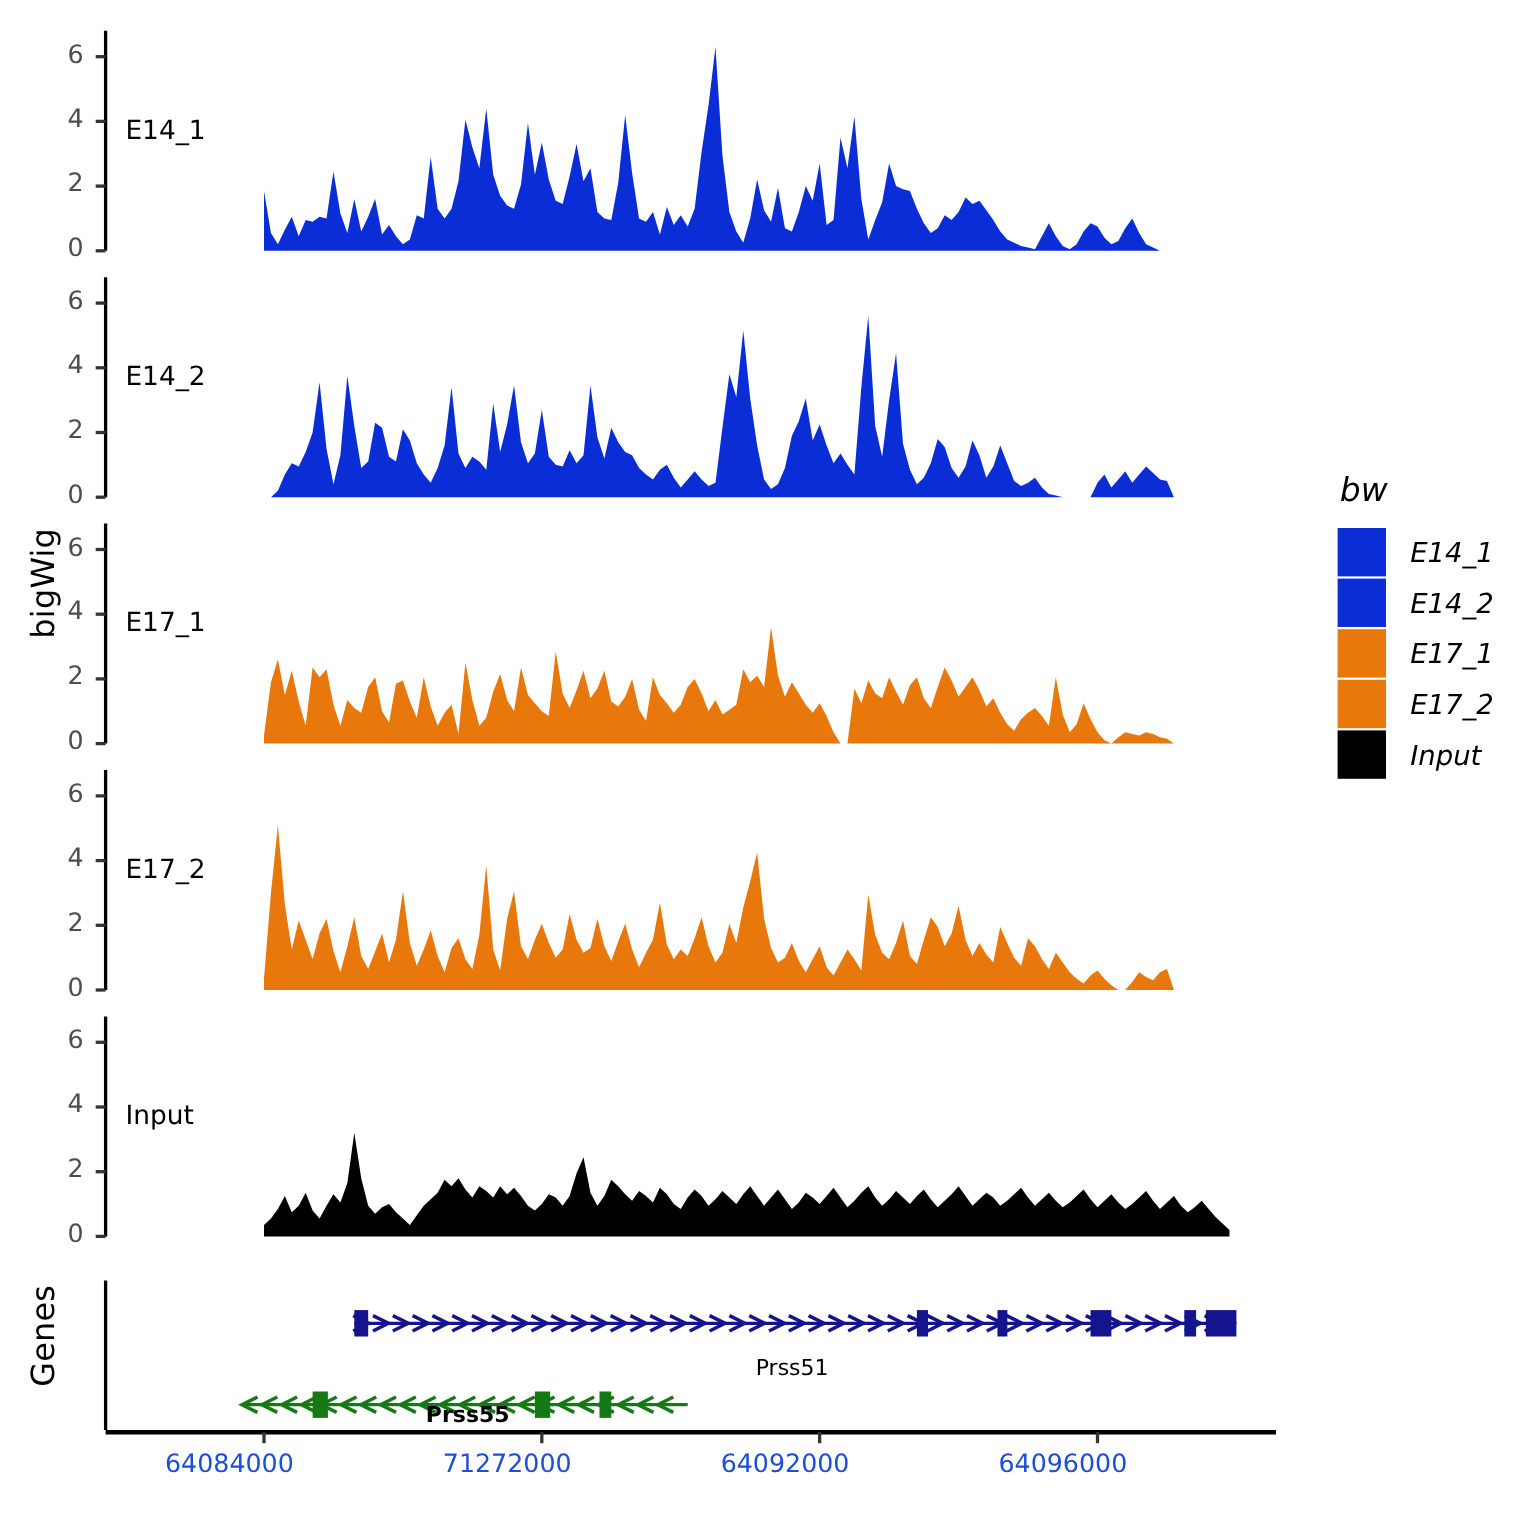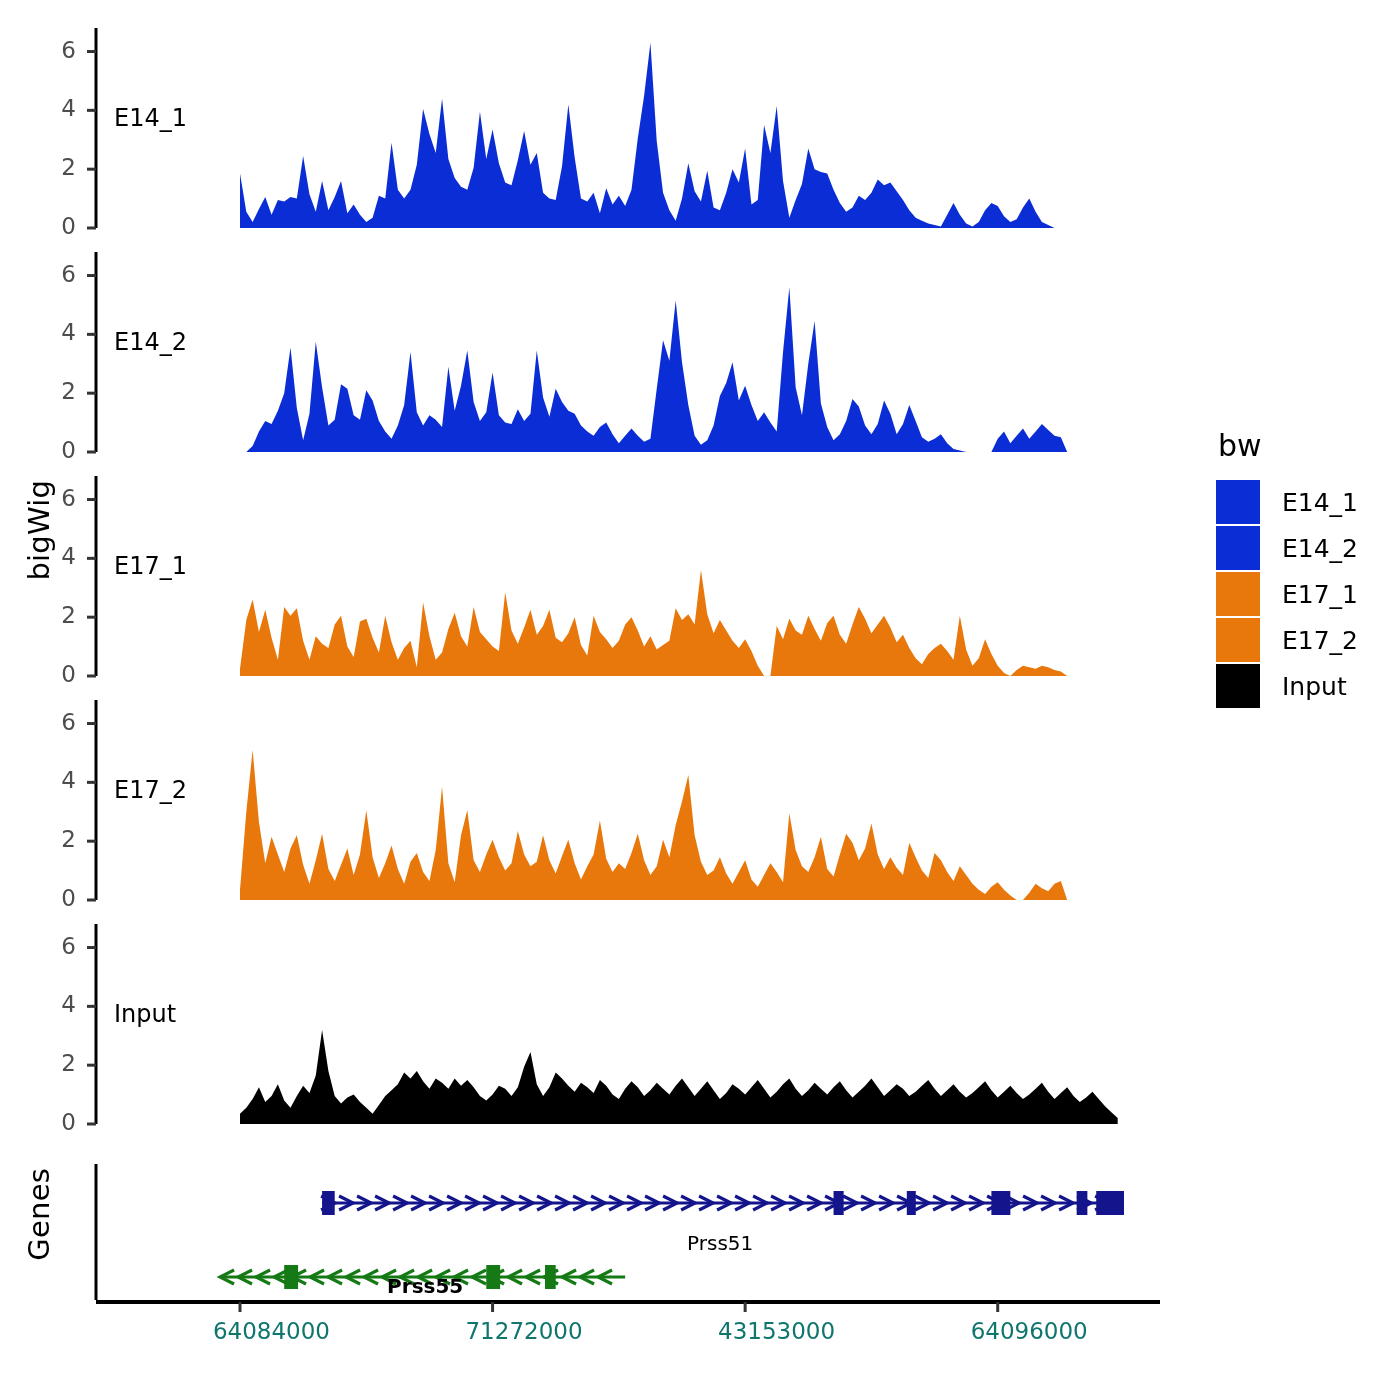--- a/index.html
+++ b/index.html
@@ -9,29 +9,29 @@
   .strip-label{
     position:absolute;font-size:29px;fill:#000;color:#000;
     writing-mode:vertical-rl;transform:rotate(180deg);
     letter-spacing:.2px;
   }
   #bigwig-strip{left:22px;top:480px;}
   #genes-strip{left:22px;top:1168px;}
 
   .axis-num{position:absolute;font-size:23px;color:#4d4d4d;text-align:right;width:44px;}
   .panel-name{position:absolute;font-size:24px;color:#000;}
-  .xtick-num{position:absolute;font-size:23px;color:#0f766e;text-align:right;width:180px;}
+  .xtick-num{position:absolute;font-size:23px;color:#1d4ed8;text-align:left;width:180px;}
   #xaxis-title{
     position:absolute;left:0;top:1338px;width:1180px;text-align:center;
     font-size:31px;color:#000;
   }
   .gene-name{position:absolute;font-size:20px;color:#000;}
 
   
-  #legend{position:absolute;left:1216px;top:428px;width:175px;}
+  #legend{position:absolute;left:1216px;top:428px;width:175px;font-style:italic;}
   #legend-title{font-size:30px;color:#000;margin:0 0 16px 2px;}
   .legend-row{display:flex;align-items:center;height:46px;}
   .legend-key{width:44px;height:44px;flex:0 0 44px;}
   .legend-text{font-size:25px;color:#000;margin-left:22px;white-space:nowrap;}
 
   svg{display:block;}
   #plot-svg{position:absolute;left:0;top:0;}
 </style>
 </head>
 <body>
@@ -200,21 +200,21 @@
       <div class="panel-name" style="left: 114px; top: 776px;">E17_2</div>
       <div class="axis-num" style="left: 32px; top: 1109px;">0</div>
       <div class="axis-num" style="left: 32px; top: 1050.18px;">2</div>
       <div class="axis-num" style="left: 32px; top: 991.353px;">4</div>
       <div class="axis-num" style="left: 32px; top: 932.529px;">6</div>
       <div class="panel-name" style="left: 114px; top: 1000px;">Input</div>
       <div class="gene-name" style="left: 687.043px; top: 1231px;">Prss51</div>
       <div class="gene-name" style="left: 387.114px; top: 1274px; font-weight: bold;">Prss55</div>
       <div class="xtick-num" style="left: 150px; top: 1318px;">64084000</div>
       <div class="xtick-num" style="left: 402.571px; top: 1318px;">71272000</div>
-      <div class="xtick-num" style="left: 655.143px; top: 1318px;">43153000</div>
+      <div class="xtick-num" style="left: 655.143px; top: 1318px;">64092000</div>
       <div class="xtick-num" style="left: 907.714px; top: 1318px;">64096000</div>
     </div>
 
 
   <div id="legend">
     <div id="legend-title">bw</div>
     <div id="legend-items">
         <div class="legend-row">
           <div class="legend-key" style="background: rgb(11, 45, 214);"></div>
           <div class="legend-text">E14_1</div>

